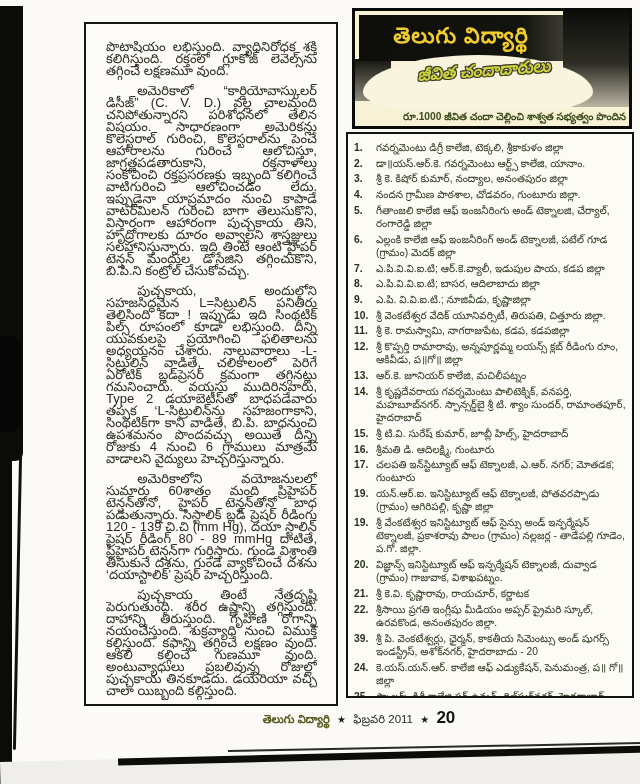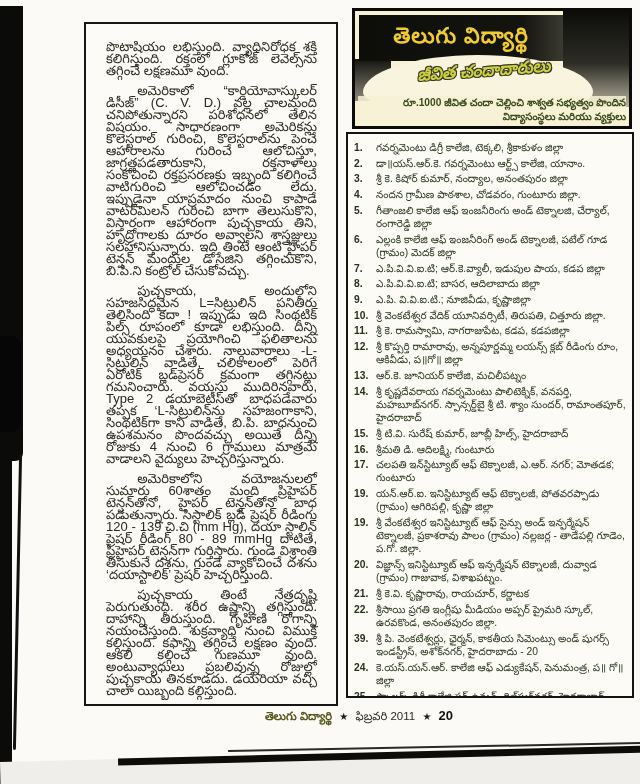--- a/index.html
+++ b/index.html
@@ -74,21 +74,21 @@
   .item .num{flex:0 0 22px;font-weight:bold;font-size:10.3px;line-height:13.2px;color:#26331c;}
   .item .txt{flex:1;font-size:10.3px;line-height:13.2px;color:#2c3a22;}
 
   
   .footer{
     position:absolute;left:84px;top:708px;width:550px;
     text-align:center;font-size:11.5px;color:#2a2a24;white-space:nowrap;
   }
   .footer .f-mag{font-weight:bold;color:#55571d;}
   .footer .f-star{font-size:10px;color:#1c1c18;padding:0 4px;}
-  .footer .f-page{font-weight:bold;font-size:13px;color:#111;}
+  .footer .f-page{font-weight:bold;font-size:17px;color:#111;}
 </style>
 </head>
 <body>
 
 <div class="page">
 
   <div class="gutter-a"></div>
   <div class="gutter-b"></div>
   <div class="gutter-blob"></div>
   <div class="gutter-line"></div>
@@ -106,21 +106,20 @@
   <div class="masthead-box">
     <div class="mast-wedge-right"></div>
     <div class="mast-wedge-left"></div>
     <div class="mast-bar">
       <span>తెలుగు విద్యార్థి</span>
     </div>
     <div class="mast-arc"></div>
     <div class="mast-banner">జీవిత చందాదారులు</div>
     <div class="mast-sub">
       <div>రూ.1000 జీవిత చందా చెల్లించి శాశ్వత సభ్యత్వం పొందిన</div>
-      <div>విద్యాసంస్థలు మరియు వ్యక్తులు</div>
     </div>
   </div>
 
   <div class="list-box">
     <div id="items">
   <div class="item">
     <span class="num">1.</span>
     <span class="txt">గవర్నమెంటు డిగ్రీ కాలేజి, టెక్కలి, శ్రీకాకుళం జిల్లా</span>
   </div>
 

